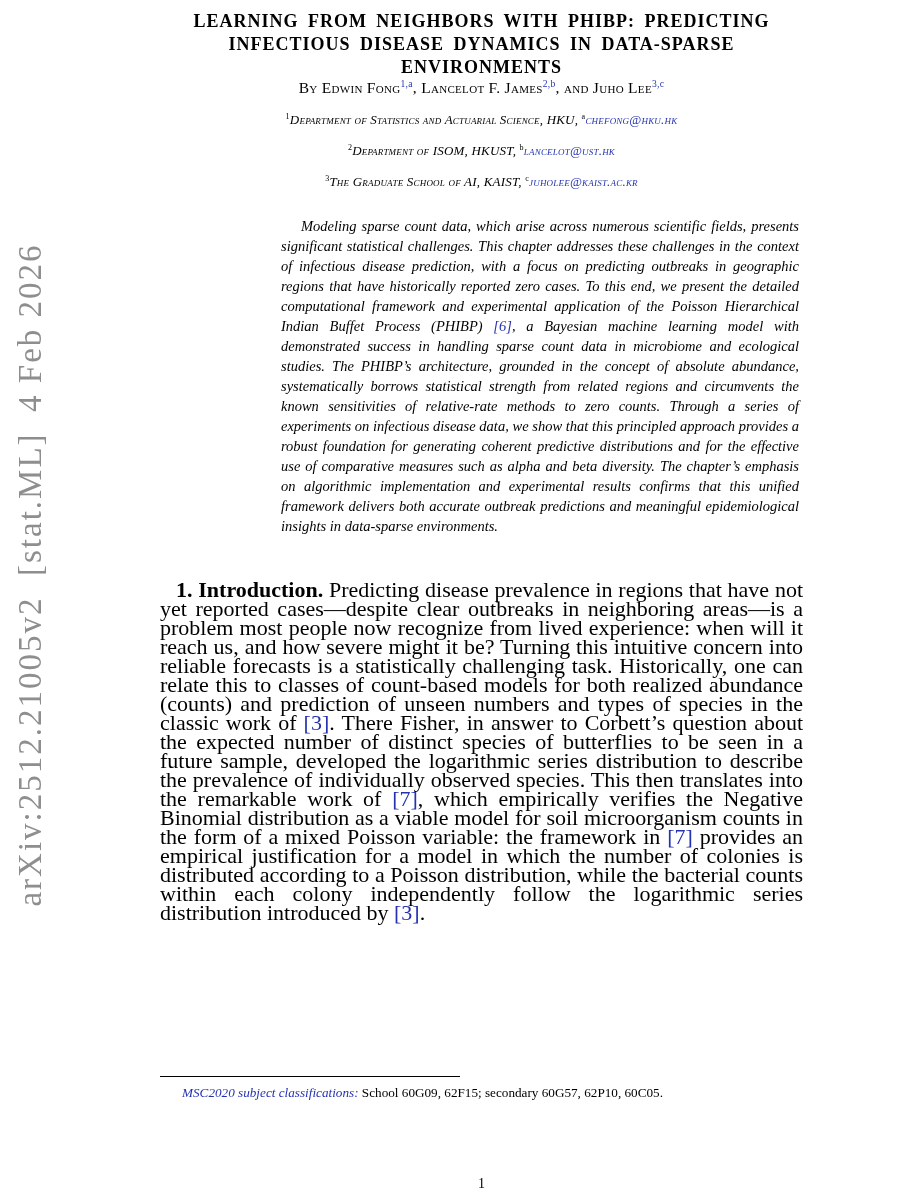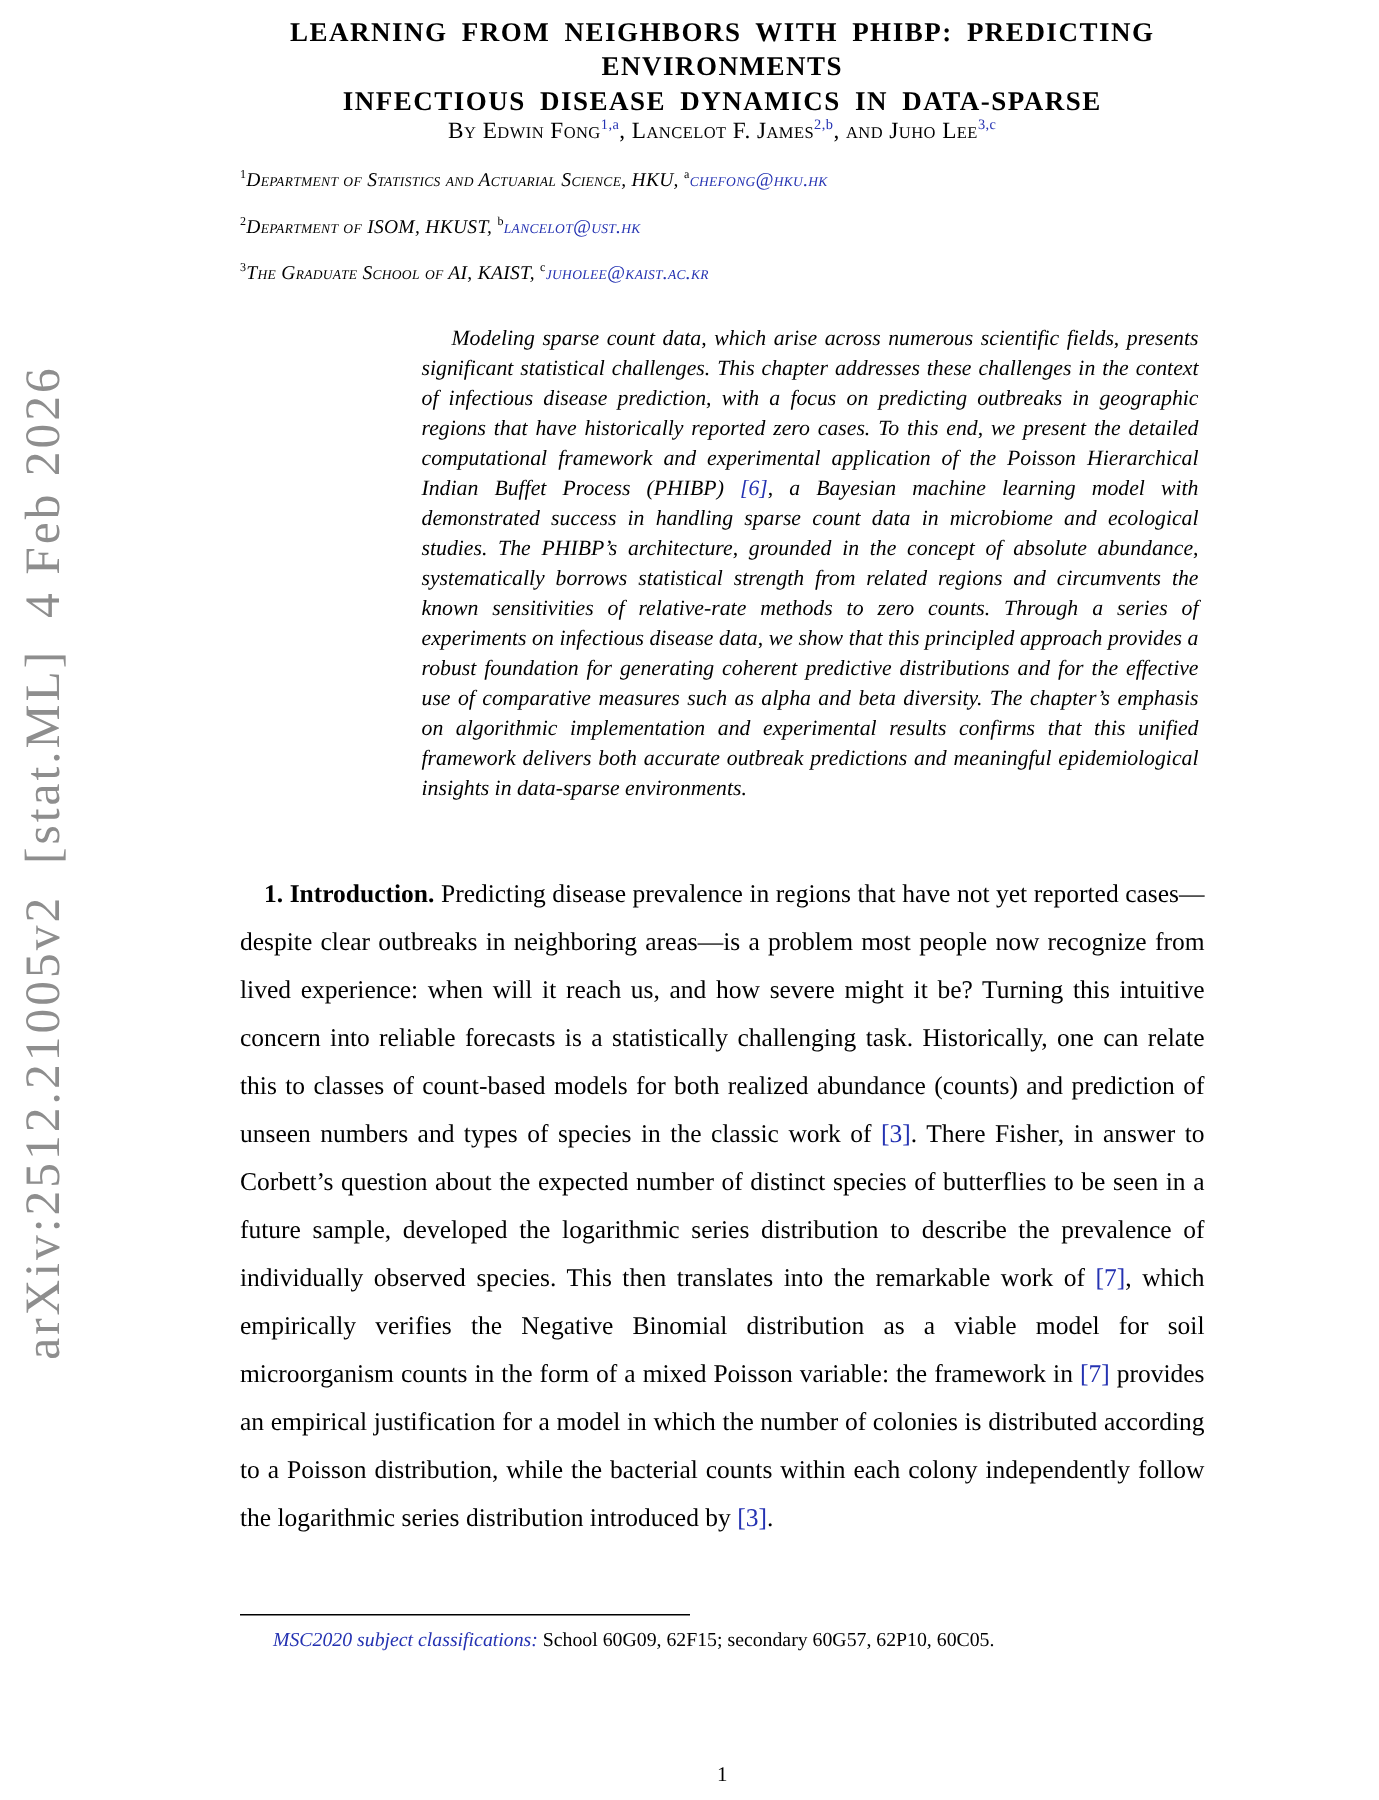--- a/index.html
+++ b/index.html
@@ -37,38 +37,39 @@
     word-spacing:4px;
   }
   .authors{
     text-align:center;
     font-variant:small-caps;
     font-size:15.5px;
     letter-spacing:0.3px;
   }
   .aff{
     margin-top:15px;
+    text-align:center;
     font-style:italic;
     font-variant:small-caps;
     font-size:13px;
     letter-spacing:0.2px;
   }
   .abstract{
     margin:26px 4px 0 121px;
     text-align:justify;
     font-size:14.5px;
     line-height:20px;
     text-indent:20px;
     font-style:italic;
   }
   .intro{
     margin-top:44px;
     text-align:justify;
-    font-size:17px;
-    line-height:32px;
+    font-size:22px;
+    line-height:19px;
     text-indent:16px;
   }
   .footnotes{
     position:absolute;
     left:160px;top:1076px;width:643px;
     font-size:13.2px;
     line-height:18px;
   }
   .fn-rule{width:300px;border-top:1px solid #000;margin-bottom:7px;}
   .footnotes p{text-indent:22px;text-align:justify;}
@@ -91,22 +92,22 @@
 <div class="page">
 
   <div class="watermark-anchor">
     <span>arXiv:2512.21005v2  [stat.ML]  4 Feb 2026</span>
   </div>
 
   <div class="content">
 
     <div class="title">
       <div>LEARNING FROM NEIGHBORS WITH PHIBP: PREDICTING</div>
+      <div>INFECTIOUS DISEASE DYNAMICS IN DATA-SPARSE</div>
       <div>ENVIRONMENTS</div>
-      <div>INFECTIOUS DISEASE DYNAMICS IN DATA-SPARSE</div>
     </div>
 
     <div class="authors"><span>By Edwin Fong</span><span class="sup link">1,a</span><span>, Lancelot F. James</span><span class="sup link">2,b</span><span>, and Juho Lee</span><span class="sup link">3,c</span></div>
 
     <div class="aff"><span class="sup">1</span><span>Department of Statistics and Actuarial Science, HKU, </span><span class="sup">a</span><span class="link">chefong@hku.hk</span></div>
     <div class="aff"><span class="sup">2</span><span>Department of ISOM, HKUST, </span><span class="sup">b</span><span class="link">lancelot@ust.hk</span></div>
     <div class="aff"><span class="sup">3</span><span>The Graduate School of AI, KAIST, </span><span class="sup">c</span><span class="link">juholee@kaist.ac.kr</span></div>
 
     <p class="abstract"><span>Modeling sparse count data, which arise across numerous scientific fields, presents significant statistical challenges. This chapter addresses these challenges in the context of infectious disease prediction, with a focus on predicting outbreaks in geographic regions that have historically reported zero cases. To this end, we present the detailed computational framework and experimental application of the Poisson Hierarchical Indian Buffet Process (PHIBP) </span><span class="link">[6]</span><span>, a Bayesian machine learning model with demonstrated success in handling sparse count data in microbiome and ecological studies. The PHIBP’s architecture, grounded in the concept of absolute abundance, systematically borrows statistical strength from related regions and circumvents the known sensitivities of relative-rate methods to zero counts. Through a series of experiments on infectious disease data, we show that this principled approach provides a robust foundation for generating coherent predictive distributions and for the effective use of comparative measures such as alpha and beta diversity. The chapter’s emphasis on algorithmic implementation and experimental results confirms that this unified framework delivers both accurate outbreak predictions and meaningful epidemiological insights in data-sparse environments.</span></p>
 

